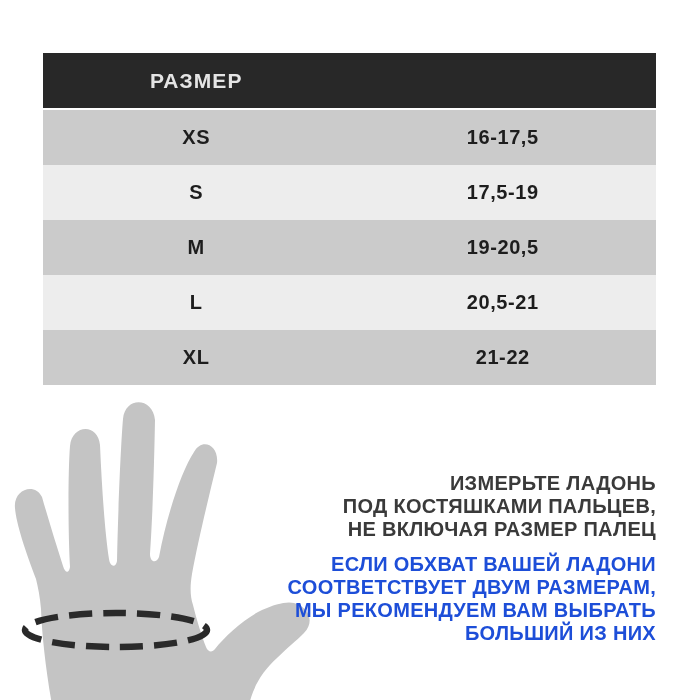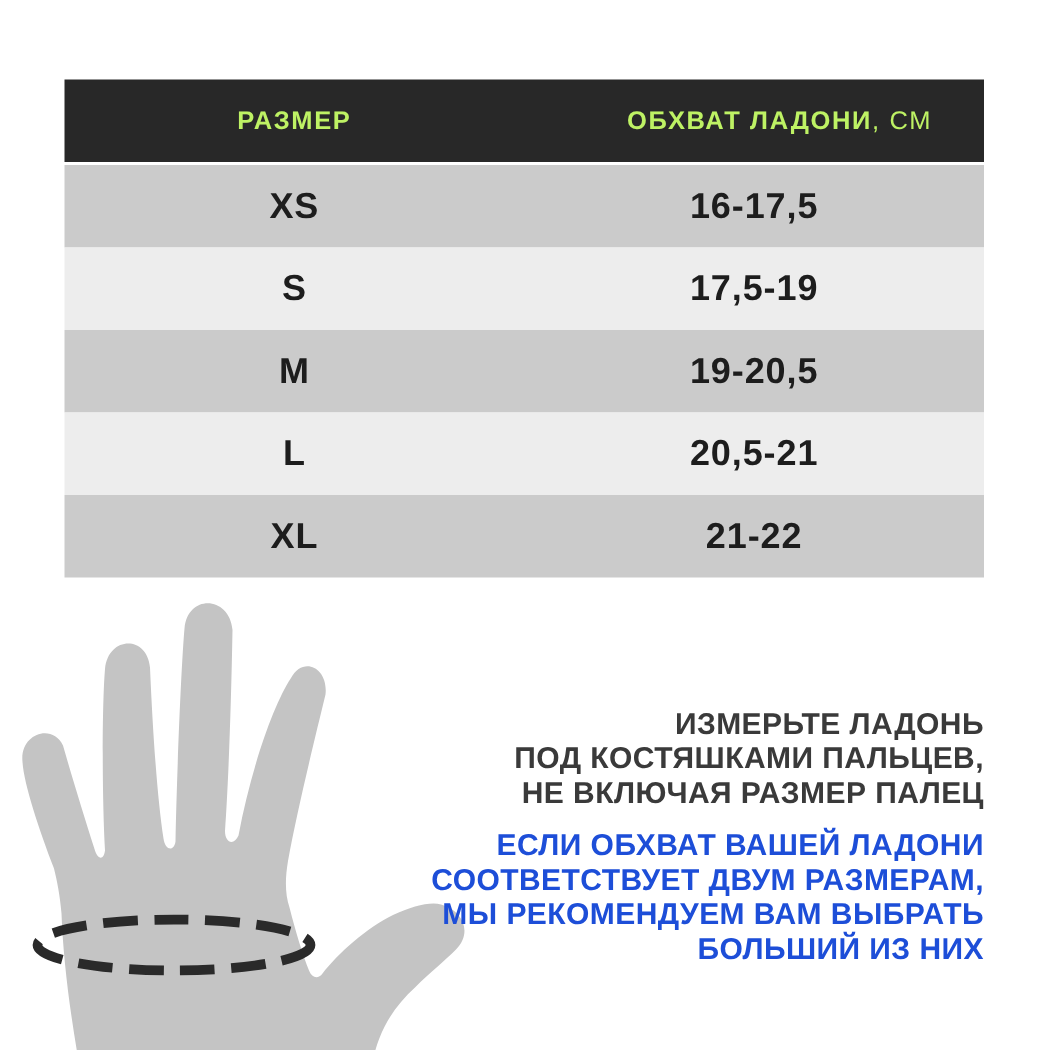--- a/index.html
+++ b/index.html
@@ -31,28 +31,28 @@
     height: 55px;
   }
   .trow.dark  { background: #cbcbcb; }
   .trow.light { background: #ededed; }
   .tcell {
     width: 50%;
     display: flex;
     align-items: center;
     justify-content: center;
     font-weight: 700;
-    font-size: 24px;
+    font-size: 20px;
     letter-spacing: 0.6px;
     color: #1d1d1d;
   }
   .thead .tcell {
-    font-size: 17px;
+    font-size: 21px;
     letter-spacing: 1.1px;
-    color: #bef264;
+    color: #e5e5e5;
   }
   .thead .tcell.circ { padding-left: 34px; box-sizing: border-box; }
   .thead .unit { font-weight: 400; }
 
   
   .hand-figure {
     position: absolute;
     left: 0;
     top: 395px;
     width: 330px;
@@ -74,24 +74,20 @@
   .note-recommend { top: 553px; color: #1d4ed8; }
 </style>
 </head>
 <body>
 
 <div class="screen">
 
   <div class="size-table">
     <div class="thead">
       <div class="tcell">РАЗМЕР</div>
-      <div class="tcell circ">
-        <span>ОБХВАТ ЛАДОНИ</span>
-          <span class="unit">, СМ</span>
-      </div>
     </div>
     <div class="tbody">
       <div class="trow dark">
         <div class="tcell">XS</div>
         <div class="tcell">16-17,5</div>
       </div>
       <div class="trow light">
         <div class="tcell">S</div>
         <div class="tcell">17,5-19</div>
       </div>

